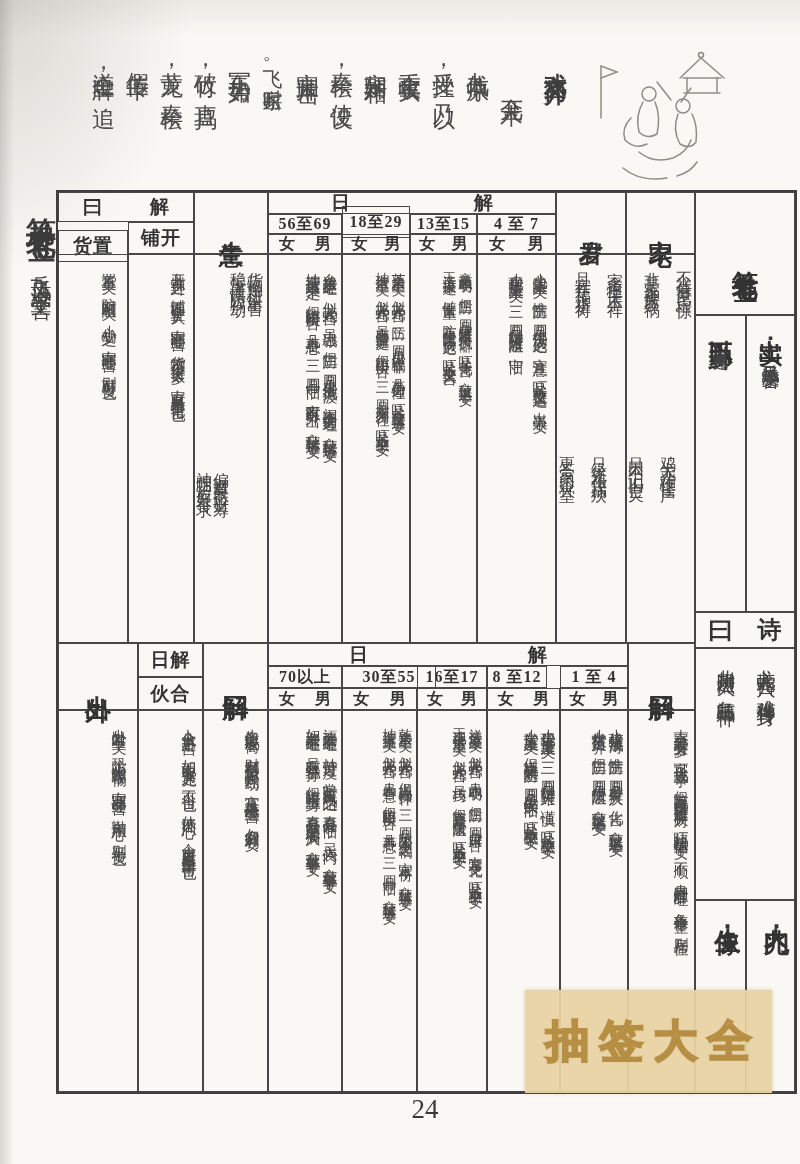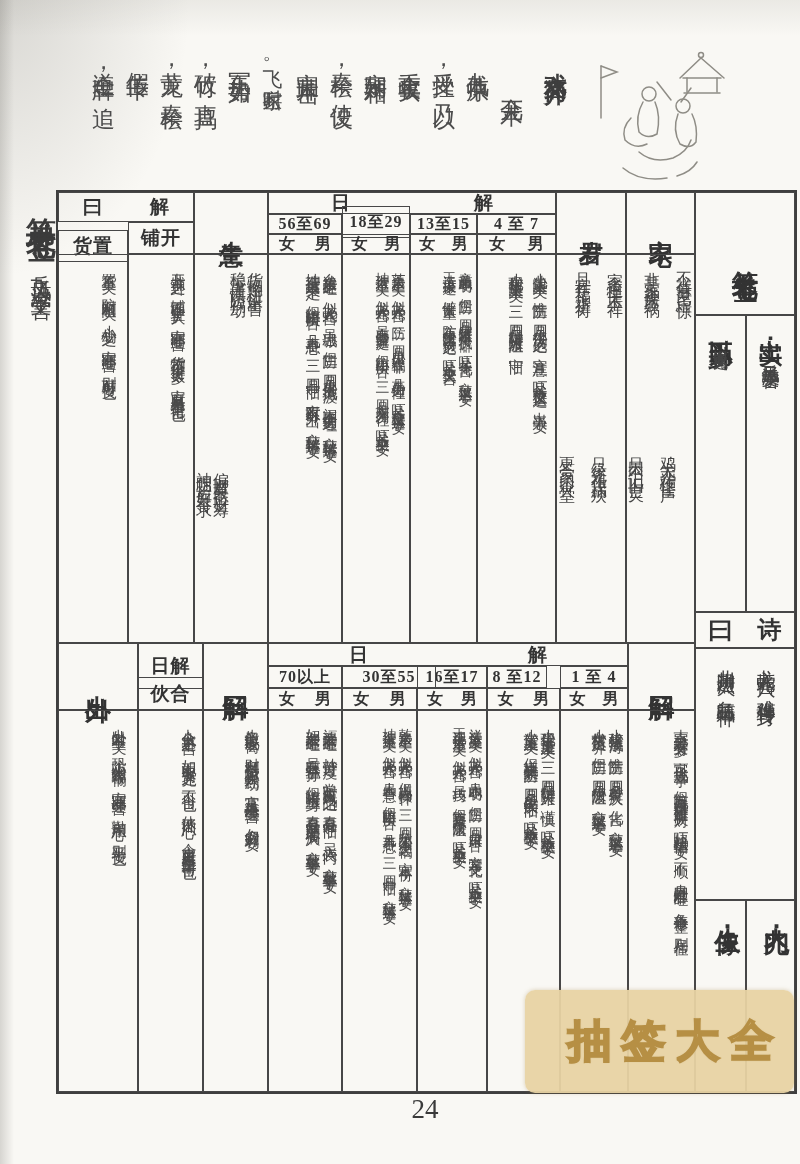--- a/index.html
+++ b/index.html
@@ -39,22 +39,22 @@
   .pline.lo2{padding-top:200px;}
   
   .sign-title{font-size:26px;font-weight:bold;letter-spacing:2px;color:#333;}
   .fact-big{font-size:24px;font-weight:bold;letter-spacing:2px;color:#333;}
   .fact-small{font-size:18px;letter-spacing:1px;}
   .gap8{display:inline-block;inline-size:10px;}
   .poem{font-size:19px;letter-spacing:2px;line-height:40px;padding:5px 8px;color:#434343;}
   .nz{font-size:26px;font-weight:bold;letter-spacing:2px;padding-top:6px;color:#333;}
   
   .wm{position:absolute;left:525px;top:990px;width:247px;height:103px;background:rgba(232,211,163,.95);
-      border-radius:10px;display:flex;align-items:center;justify-content:center;z-index:5;
-      box-shadow:0 0 4px rgba(160,130,70,.35);padding-left:22px;}
+      border-radius:0;display:flex;align-items:center;justify-content:center;z-index:5;
+      box-shadow:0 0 4px rgba(160,130,70,.35);}
   .wm-text{font-size:44px;font-weight:bold;letter-spacing:10px;color:#f0e0b2;
       -webkit-text-stroke:2px #b68f44;text-shadow:0 0 2px rgba(150,110,40,.55);padding-left:10px;}
   .pageno{position:absolute;left:390px;top:1094px;width:70px;text-align:center;font-size:27px;color:#3a3a3a;}
   .illus{position:absolute;left:583px;top:48px;width:152px;height:148px;}
 </style>
 </head>
 <body>
 
 <div class="page">
 
@@ -236,21 +236,21 @@
       <span>女</span>
       <span>男</span>
     </div>
   <div class="cell span2" style="left:268px;top:688px;width:74px;height:22px;font-size:16px;">
       <span>女</span>
       <span>男</span>
     </div>
   <div class="cell hdr hdr-big" style="left:203px;top:643px;width:65px;height:67px;font-size:26px;">
     <span class="v">解曰</span>
   </div>
-  <div class="cell rng" style="left:138px;top:643px;width:65px;height:46px;font-size:19px;">日解</div>
+  <div class="cell rng" style="left:138px;top:643px;width:65px;height:34px;font-size:19px;">日解</div>
   <div class="cell rng" style="left:138px;top:677px;width:65px;height:33px;font-size:19px;">伙合</div>
   <div class="cell hdr hdr-big" style="left:58px;top:643px;width:80px;height:67px;font-size:26px;">
     <span class="v">出外</span>
   </div>
 
   <div class="cell body lh20" style="left:628px;top:710px;width:67px;height:382px;">吉宅之卦签文有梦　字可化成喜字　但防九月疾难口舌是非失财　吓妈祖保佑平安　不顺　内是灶君不旺　备事修整　则居住</div>
   <div class="cell body" style="left:560px;top:710px;width:68px;height:382px;">
     <div>小孩根基浅薄　惟防三　四月多有灾疾　化吉　交秋返运平安</div>
     <div>小女根苗足养　但防三　四月小疾波阻　交秋返运平安</div>
   </div>

